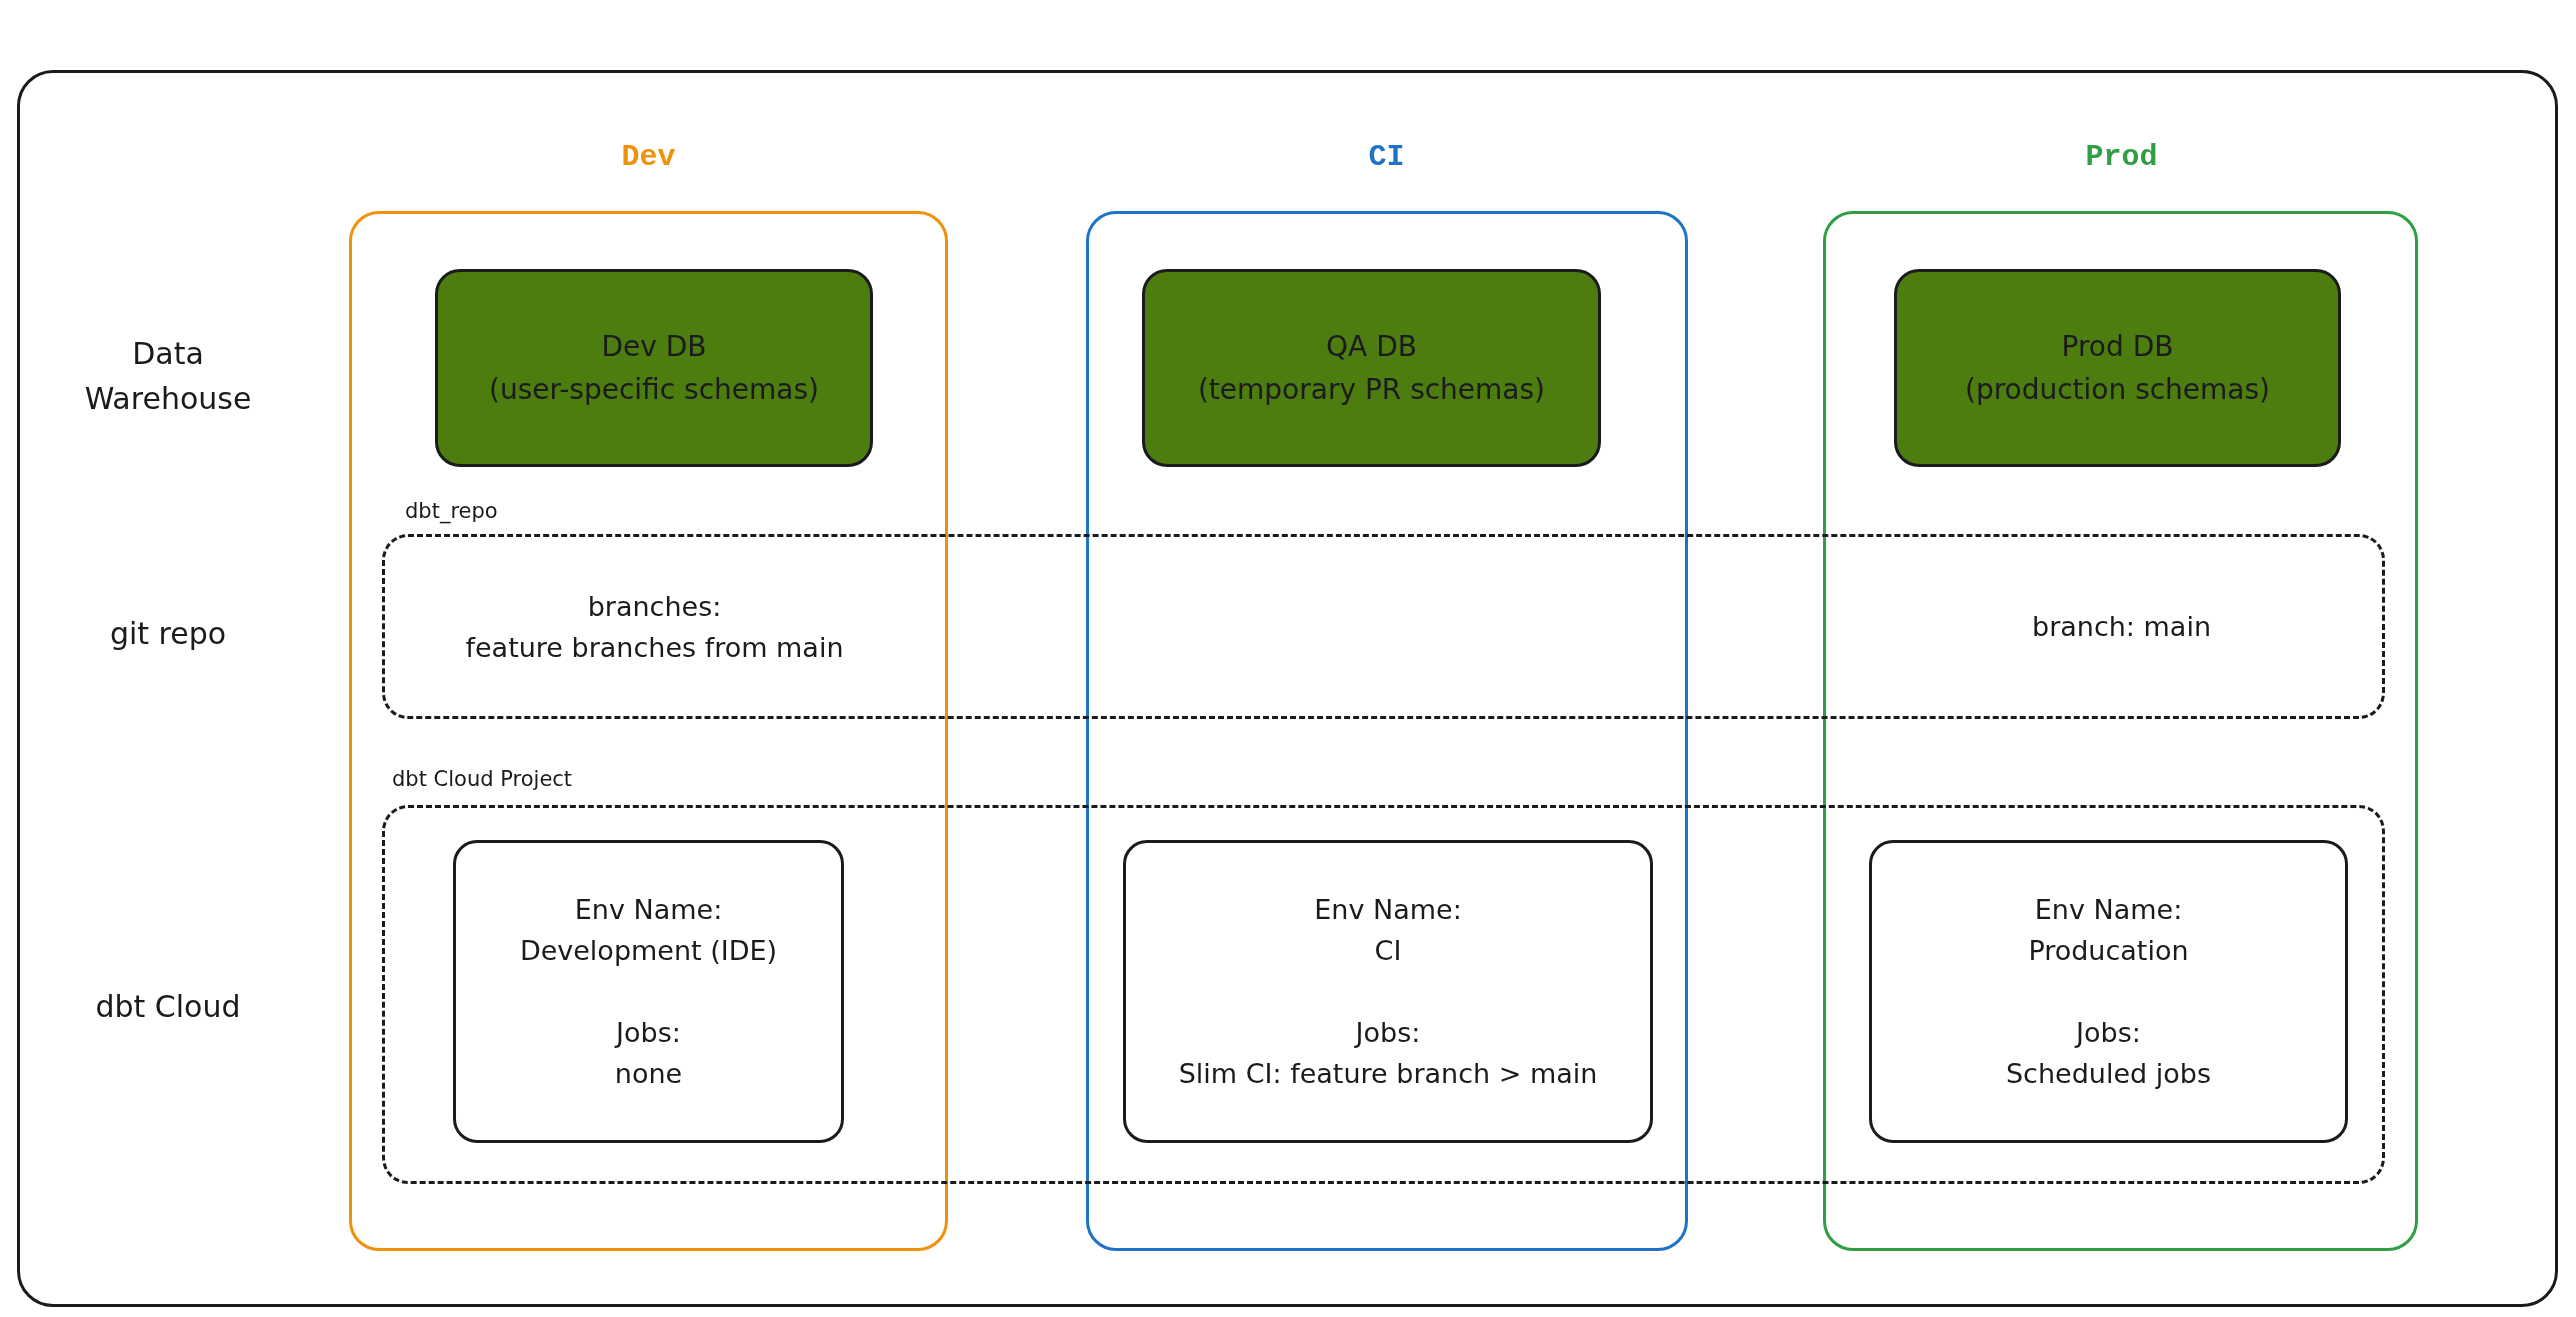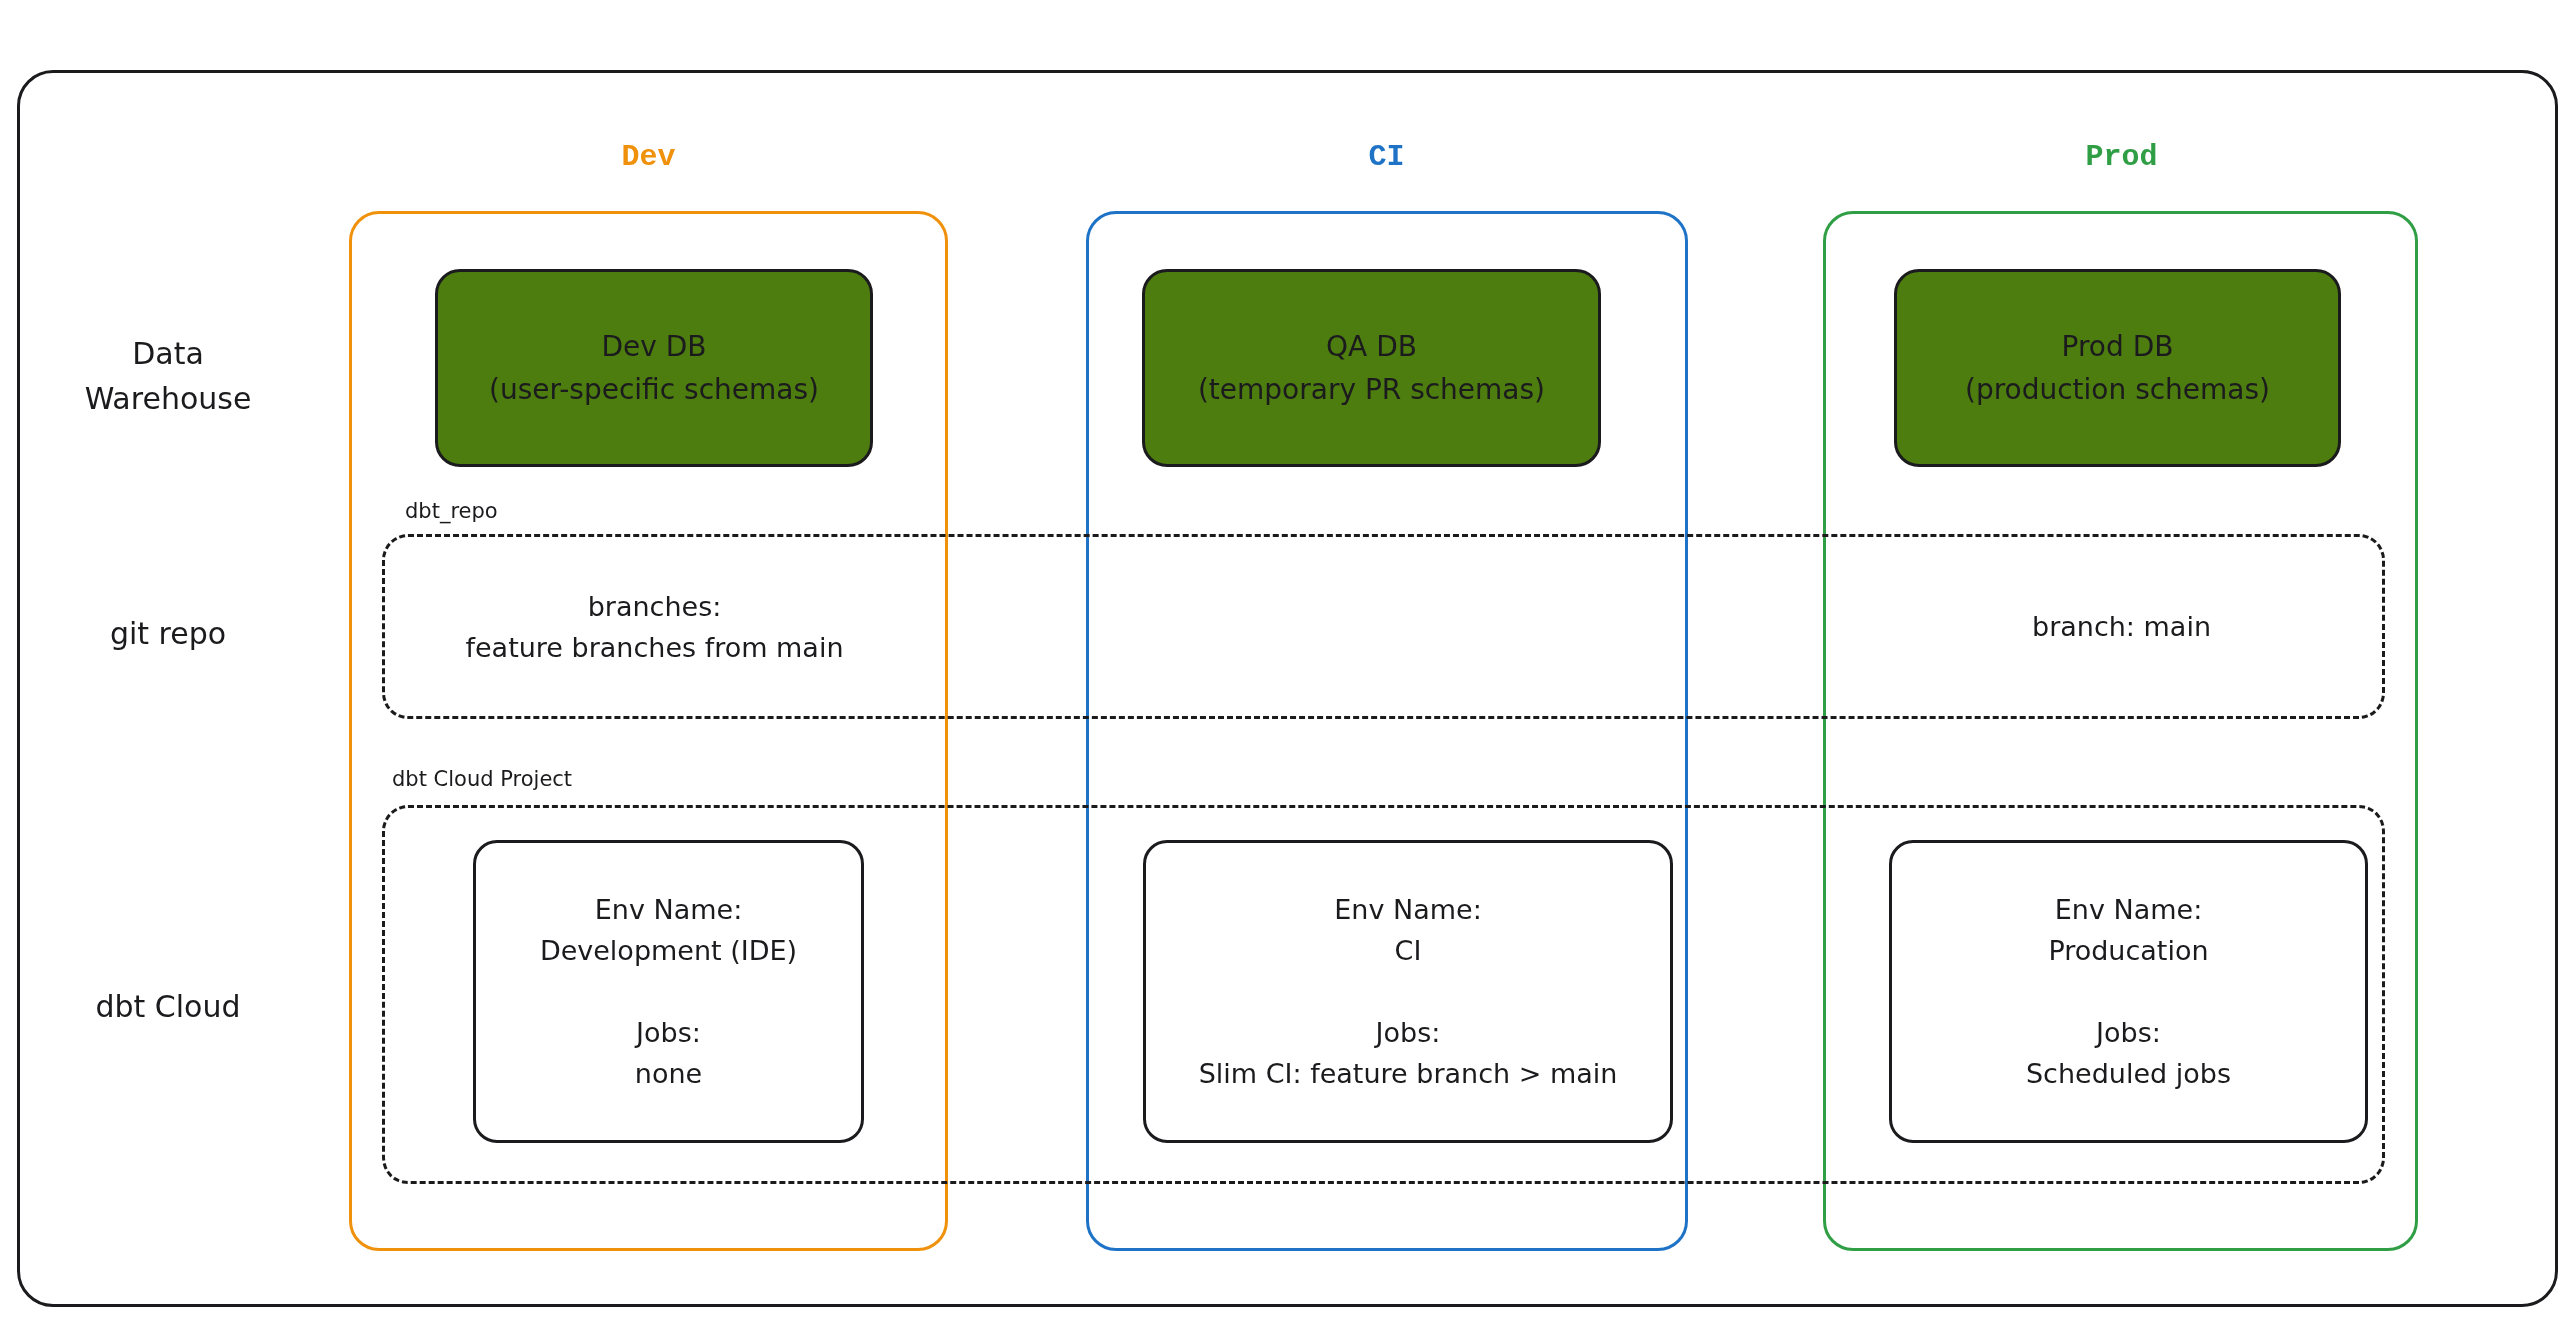--- a/index.html
+++ b/index.html
@@ -115,21 +115,21 @@
 
   .env-box {
     position: absolute;
     top: 840px; height: 303px;
     border: 3.6px solid var(--stroke, #1b1b1e);
     border-radius: 24px;
     background: #ffffff;
     display: flex; flex-direction: column;
     justify-content: center; align-items: center;
     text-align: center;
-    font-size: 27px; line-height: 41px; margin-left: 20px;
+    font-size: 27px; line-height: 41px;
   }
   .env-box.dev  { left: 453px;  width: 391px; }
   .env-box.ci   { left: 1123px; width: 530px; }
   .env-box.prod { left: 1869px; width: 479px; }
 
   .spacer-line { height: 41px; }
 </style>
 </head>
 <body>
 

